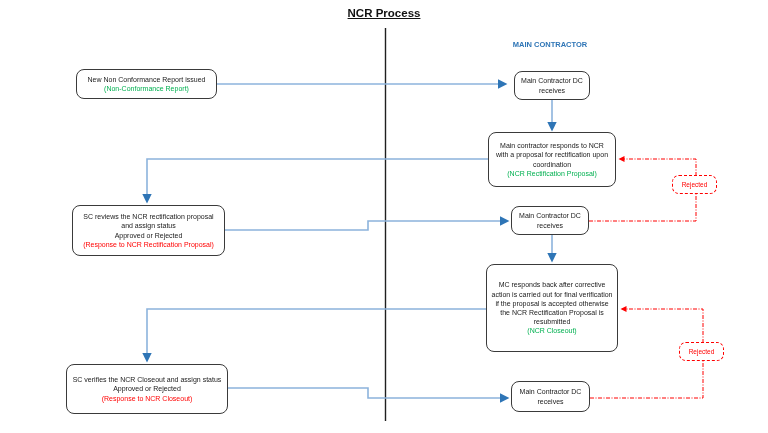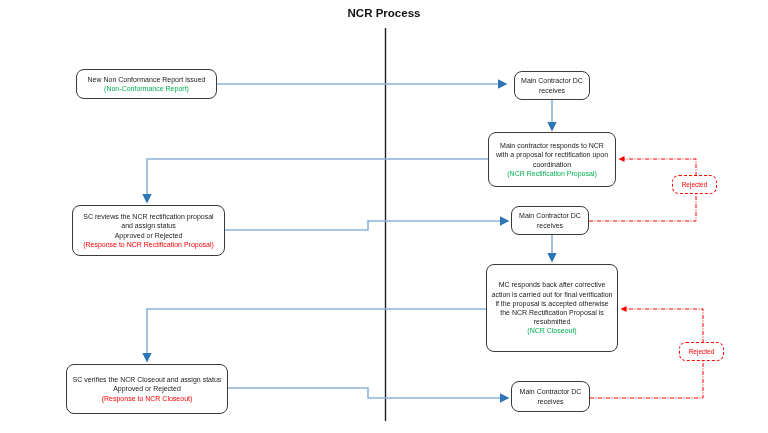--- a/index.html
+++ b/index.html
@@ -15,21 +15,21 @@
   html,body{margin:0;padding:0;background:#fff;}
   .diagram{
     position:relative;width:768px;height:433px;background:#ffffff;
     font-family:"Liberation Sans", sans-serif;overflow:hidden;
   }
   .wires{position:absolute;left:0;top:0;width:768px;height:433px;}
   .title{
     position:absolute;left:0;top:7px;width:768px;text-align:center;
     font-size:11.5px;font-weight:bold;color:#111;
   }
-  .title span{text-align:right;}
+  .title span{text-decoration:underline;text-align:right;}
   .lane-header{
     position:absolute;font-size:7.5px;font-weight:bold;text-align:center;
   }
   .lane-header.left{left:77px;top:38px;width:150px;color:var(--lane-left-header);text-decoration:underline;}
   .lane-header.right{left:475px;top:40px;width:150px;color:var(--lane-right-header);}
   .box{
     position:absolute;background:#fff;border:1px solid var(--box-border);
     border-radius:8px;display:flex;flex-direction:column;justify-content:center;
     align-items:center;text-align:center;font-size:7px;line-height:1.32;
     color:#1a1a1a;padding:2px 4px;box-sizing:border-box;z-index:2;
@@ -69,20 +69,21 @@
     <path class="blue-line" d="M552,235 L552,260" marker-end="url(#arrow-blue)"></path>
     <path class="blue-line" d="M486,309 L147,309 L147,360" marker-end="url(#arrow-blue)"></path>
     <path class="blue-line" d="M228,388 L368,388 L368,398 L507,398" marker-end="url(#arrow-blue)"></path>
 
     <path class="red-line" d="M589,221 L696,221 L696,159 L620,159" marker-end="url(#arrow-red)"></path>
     <path class="red-line" d="M590,398 L703,398 L703,309 L622,309" marker-end="url(#arrow-red)"></path>
   </svg>
 
   <div class="title"><span>NCR Process</span></div>
 
+  <div class="lane-header right">MAIN CONTRACTOR</div>
 
   <div class="box" style="left:76px;top:69px;width:141px;height:30px">
     <span>New Non Conformance Report issued</span>
     <span class="tag-green">(Non-Conformance Report)</span>
   </div>
 
   <div class="box" style="left:514px;top:71px;width:76px;height:29px">
     <span>Main Contractor DC receives</span>
   </div>
 

